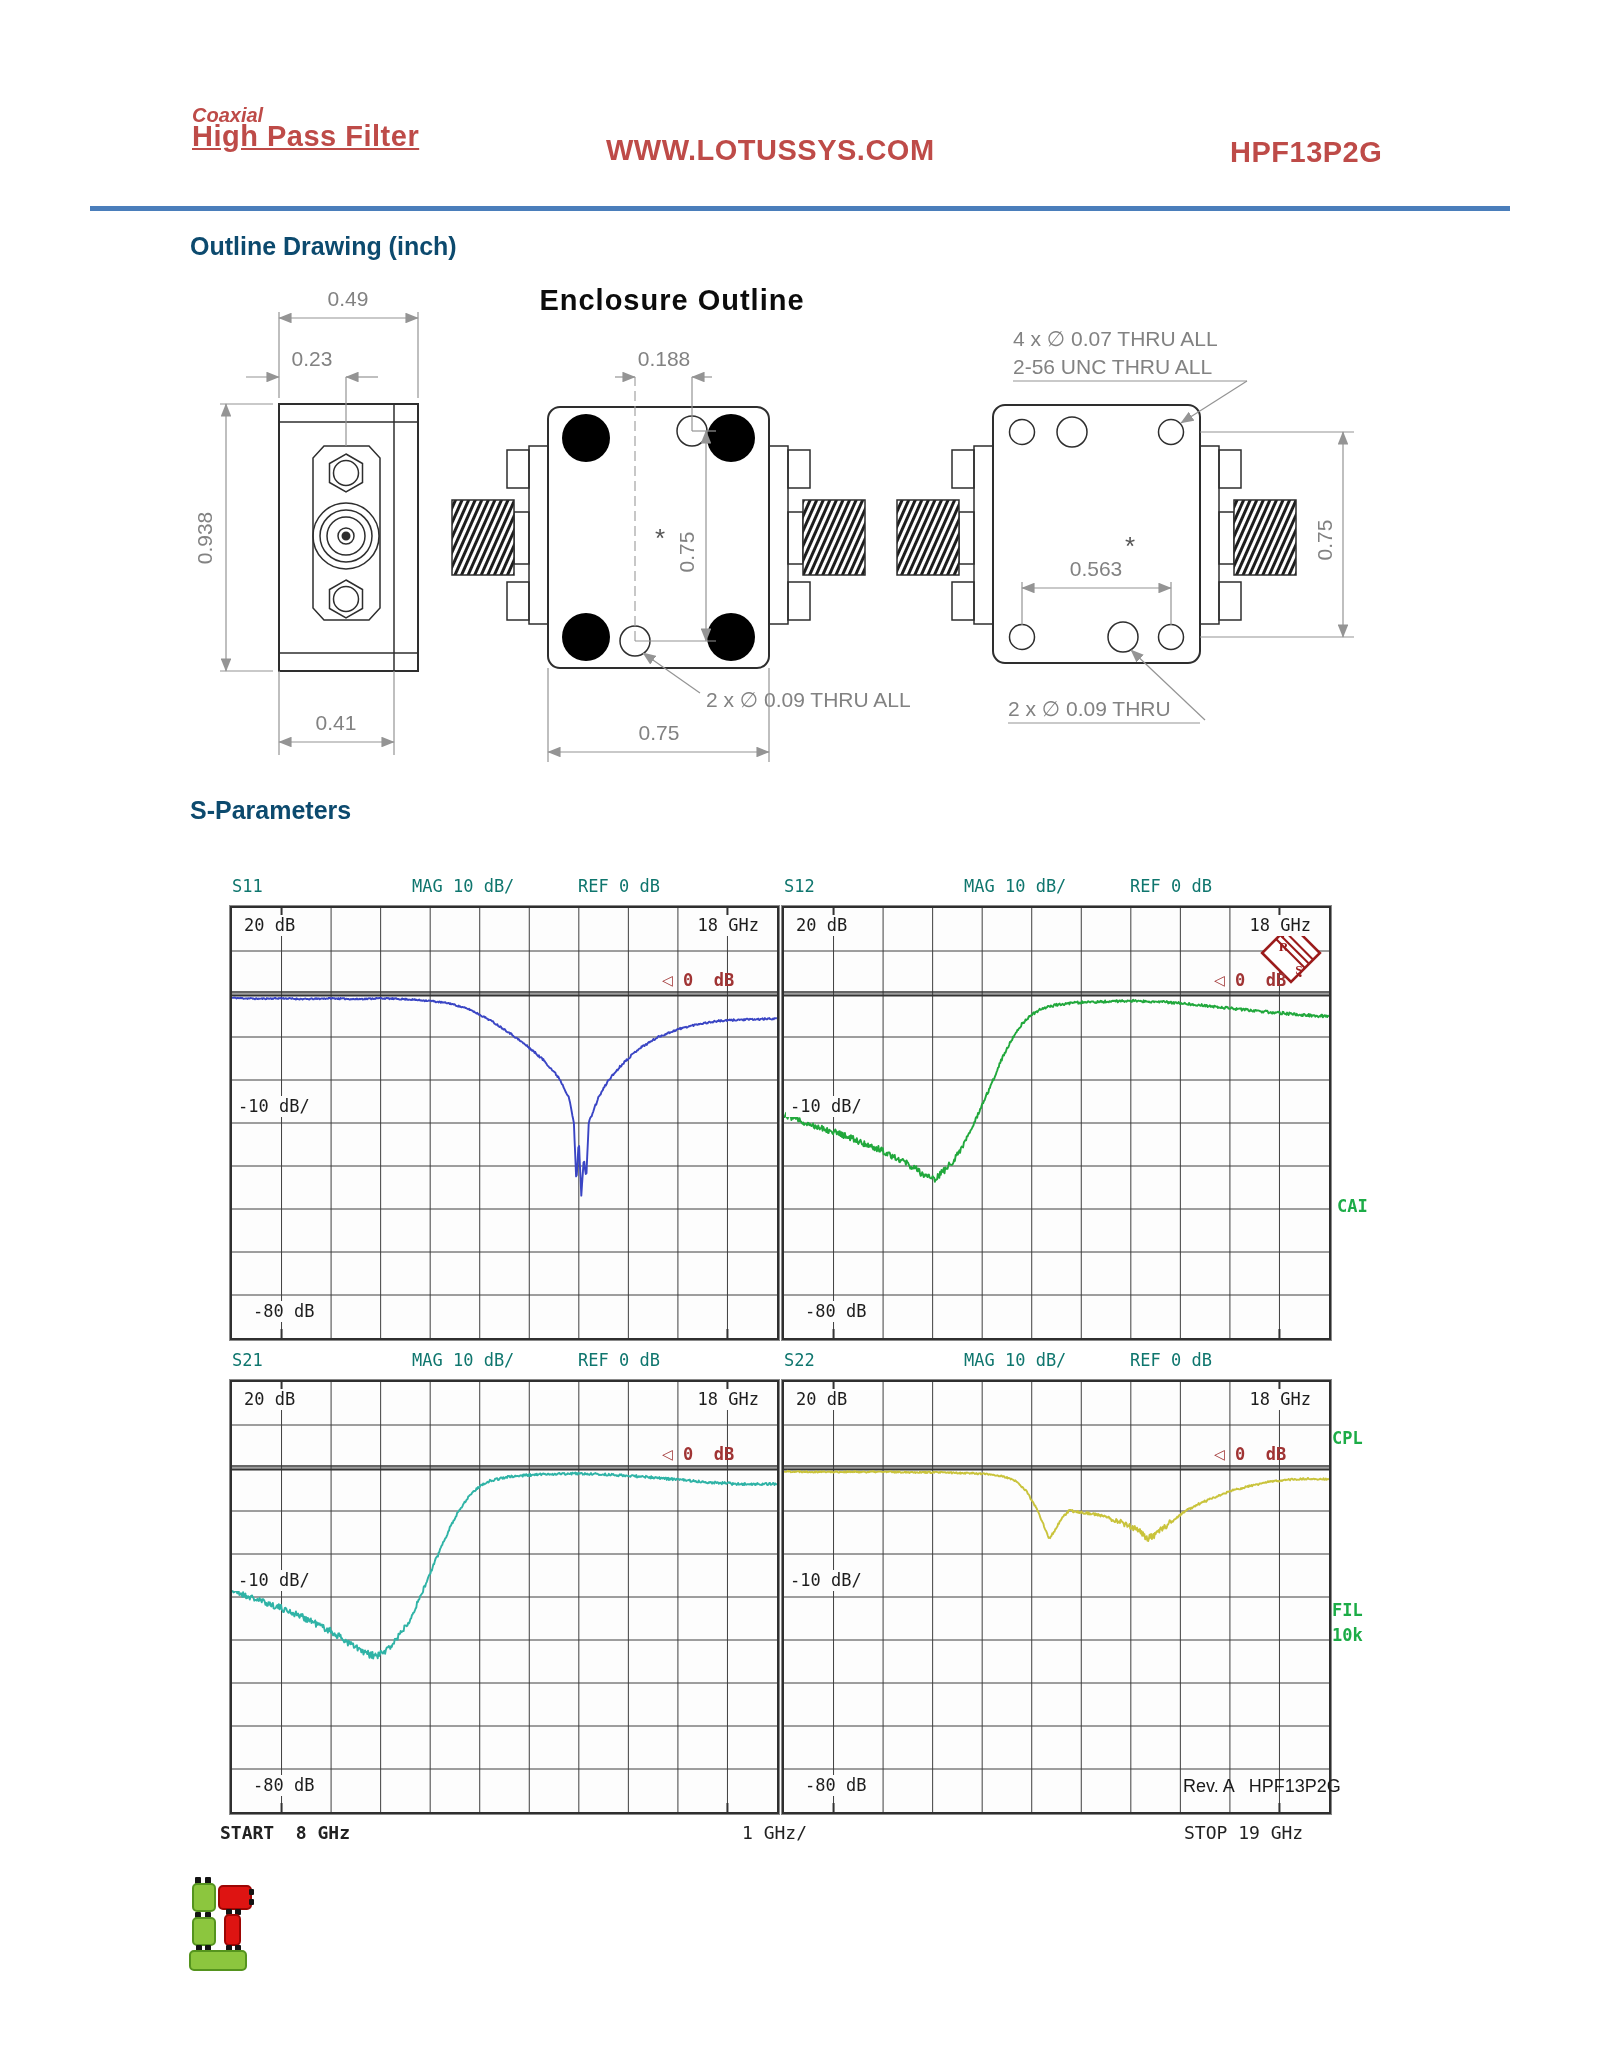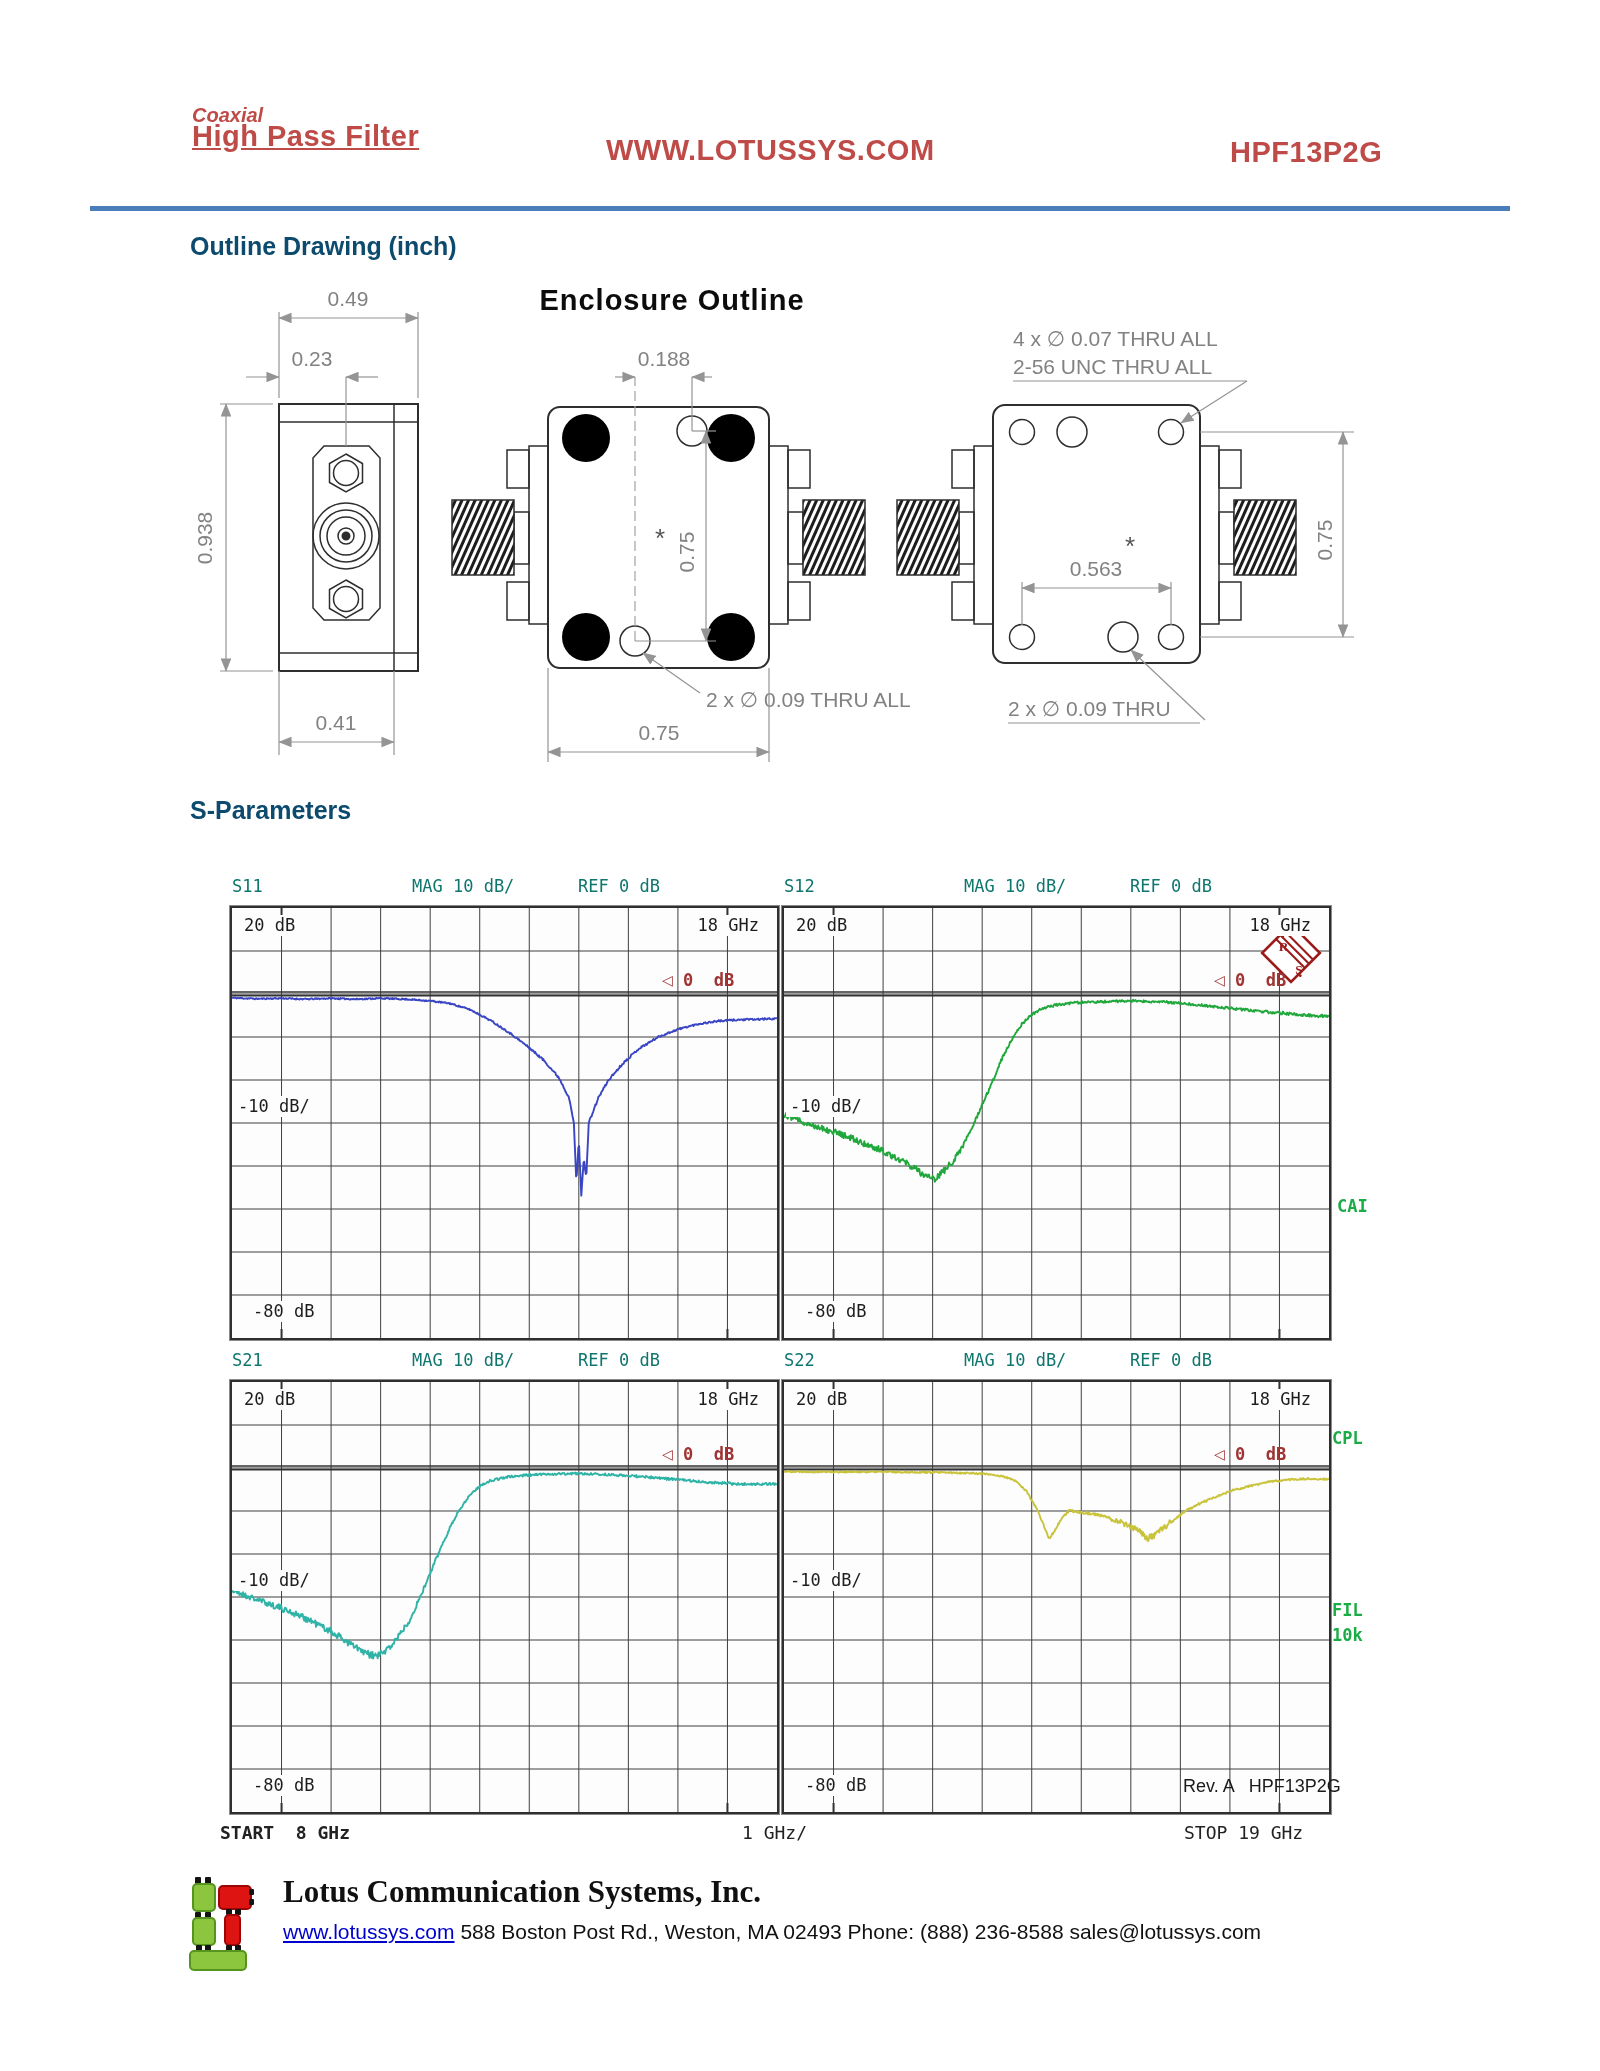--- a/index.html
+++ b/index.html
@@ -410,20 +410,15 @@
     <div class="stud" style="left:7px;top:37px;width:6px;height:6px;"></div>
     <div class="stud" style="left:17px;top:37px;width:6px;height:6px;"></div>
     <div class="blk-g" style="left:4px;top:42px;width:24px;height:29px;"></div>
     <div class="blk-r" style="left:36px;top:39px;width:17px;height:32px;"></div>
     <div class="stud" style="left:8px;top:70px;width:6px;height:6px;"></div>
     <div class="stud" style="left:17px;top:70px;width:6px;height:6px;"></div>
     <div class="stud" style="left:38px;top:70px;width:6px;height:6px;"></div>
     <div class="stud" style="left:47px;top:70px;width:6px;height:6px;"></div>
     <div class="blk-g" style="left:1px;top:75px;width:58px;height:21px;"></div>
   </div>
-  <div class="abs company" style="left:283px;top:1874px;">Lotus Communication Systems, Inc.</div>
   <div class="abs rev" style="left:1183px;top:1776px;text-align:center;">Rev. A   HPF13P2G</div>
-  <div class="abs addr-line" style="left:283px;top:1920px;">
-    <a href="#" style="color: rgb(0, 0, 204);">www.lotussys.com</a>
-    <span>588 Boston Post Rd., Weston, MA 02493 Phone: (888) 236-8588 sales@lotussys.com</span>
-  </div>
 
 </div>
 
 </body></html>

